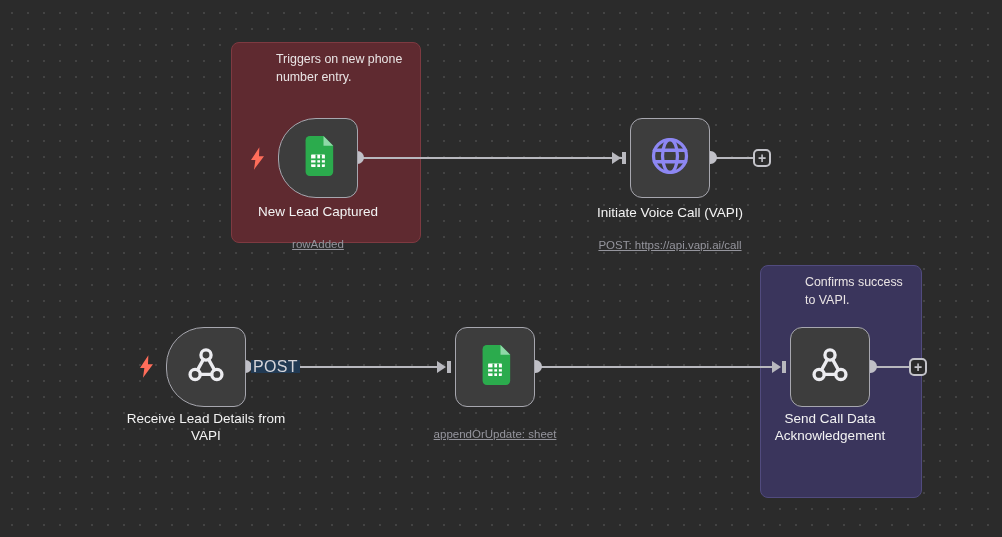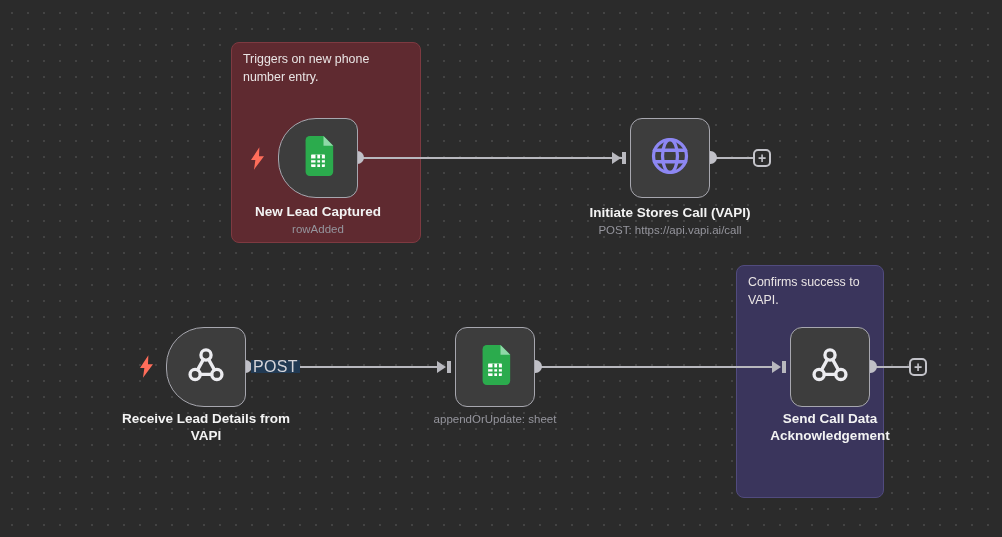--- a/index.html
+++ b/index.html
@@ -3,50 +3,50 @@
 <meta charset="utf-8">
 <style>
   html,body{margin:0;padding:0;background:#2b2b2b;}
   .canvas{
     position:relative;width:1002px;height:537px;overflow:hidden;
     background-color:#2b2b2b;
     background-image:radial-gradient(#434343 1.2px, transparent 1.4px);
     background-size:16px 16px;background-position:4px 5px;
     font-family:"Liberation Sans",sans-serif;
   }
-  .group{position:absolute;border-radius:8px;border:1px solid;box-sizing:border-box;z-index:1;}
+  .group{position:absolute;border-radius:8px;border:1px solid;box-sizing:border-box;z-index:1;padding-left:33px;}
   .group .desc{padding:8px 8px 0 11px;font-size:12.4px;line-height:1.45;color:#e9e4e4;}
 
   .g-red{left:231px;top:42px;width:190px;height:201px;background:#5f2a30;border-color:#7e3a41;}
   .g-green{left:581px;top:42px;width:176px;height:201px;background:#1d4834;border-color:#2e604628;border-color:#2d5f45;}
   .g-blue{left:102px;top:265px;width:199px;height:216px;background:#213a54;border-color:#34567c;}
   .g-olive{left:406px;top:265px;width:190px;height:237px;background:#4f4521;border-color:#6c5e2f;}
-  .g-purple{left:736px;top:265px;width:148px;height:233px;background:#3a355c;border-color:#514b7e;}
+  .g-purple{left:760px;top:265px;width:162px;height:233px;background:#3a355c;border-color:#514b7e;}
 
   .conn{position:absolute;height:2px;background:#b8b8be;z-index:2;}
   .dot-out{position:absolute;width:13px;height:13px;border-radius:50%;background:#c0c0c7;z-index:3;}
   .in-marker{position:absolute;width:14px;height:12px;z-index:3;}
   .in-marker .tri{position:absolute;left:0;top:0;width:0;height:0;
     border-top:6px solid transparent;border-bottom:6px solid transparent;border-left:9px solid #b8b8be;}
   .in-marker .bar{position:absolute;left:10px;top:0;width:3.5px;height:12px;background:#b8b8be;}
 
   .plus-btn{position:absolute;width:18px;height:18px;border:2px solid #c3c3c9;border-radius:5px;
     background:#2b2b2b;color:#c3c3c9;font-size:14px;line-height:14px;text-align:center;
     font-weight:700;box-sizing:border-box;z-index:3;cursor:pointer;}
 
   .node{position:absolute;width:80px;height:80px;background:#3d3d3d;border:1.7px solid #a7a7af;
     border-radius:12px;display:flex;align-items:center;justify-content:center;
     box-sizing:border-box;z-index:4;}
   .node.trigger{border-radius:38px 12px 12px 38px;}
 
   .bolt{position:absolute;z-index:4;}
 
   .nlabel{position:absolute;text-align:center;z-index:4;}
-  .nlabel .t{font-size:13.5px;font-weight:700;color:#f3f3f3;line-height:17px;text-align:center;}
-  .nlabel .s{font-size:11.5px;color:#95959d;margin-top:3px;}
+  .nlabel .t{font-size:13.5px;font-weight:400;color:#f3f3f3;line-height:17px;text-align:center;}
+  .nlabel .s{font-size:11.5px;color:#95959d;margin-top:18px;text-decoration:underline;}
 
   .post-label{position:absolute;left:251px;top:360px;font-size:16px;line-height:13px;
     color:#d4d4da;background:#213a54;padding:0 2px;z-index:3;letter-spacing:.3px;}
 </style>
 </head>
 <body>
 
 <div class="canvas">
 
   <div class="group g-red">
@@ -114,21 +114,21 @@
     <span>
       <svg width="46" height="46" viewBox="0 0 24 24" fill="none" stroke="#8d87f3" stroke-width="1.7" stroke-linecap="round">
         <circle cx="12" cy="12" r="8.6"></circle>
         <ellipse cx="12" cy="12" rx="3.9" ry="8.6"></ellipse>
         <line x1="3.8" y1="9" x2="20.2" y2="9"></line>
         <line x1="3.8" y1="15" x2="20.2" y2="15"></line>
       </svg>
     </span>
   </div>
   <div class="nlabel" style="left:575px;top:204px;width:190px;">
-    <div class="t">Initiate Stores Call (VAPI)</div>
+    <div class="t">Initiate Voice Call (VAPI)</div>
     <div class="s">POST: https://api.vapi.ai/call</div>
   </div>
 
   <div class="bolt" style="left:140px;top:355px;">
     <svg width="13" height="23" viewBox="0 0 14 24">
         <path d="M9 0 L0 13.5 h4.7 L3.2 24 L14 9.5 H8.6 Z" fill="#ff6d5a"></path>
       </svg>
   </div>
   <div class="node trigger" style="left:166px;top:327px;">
     <span>

